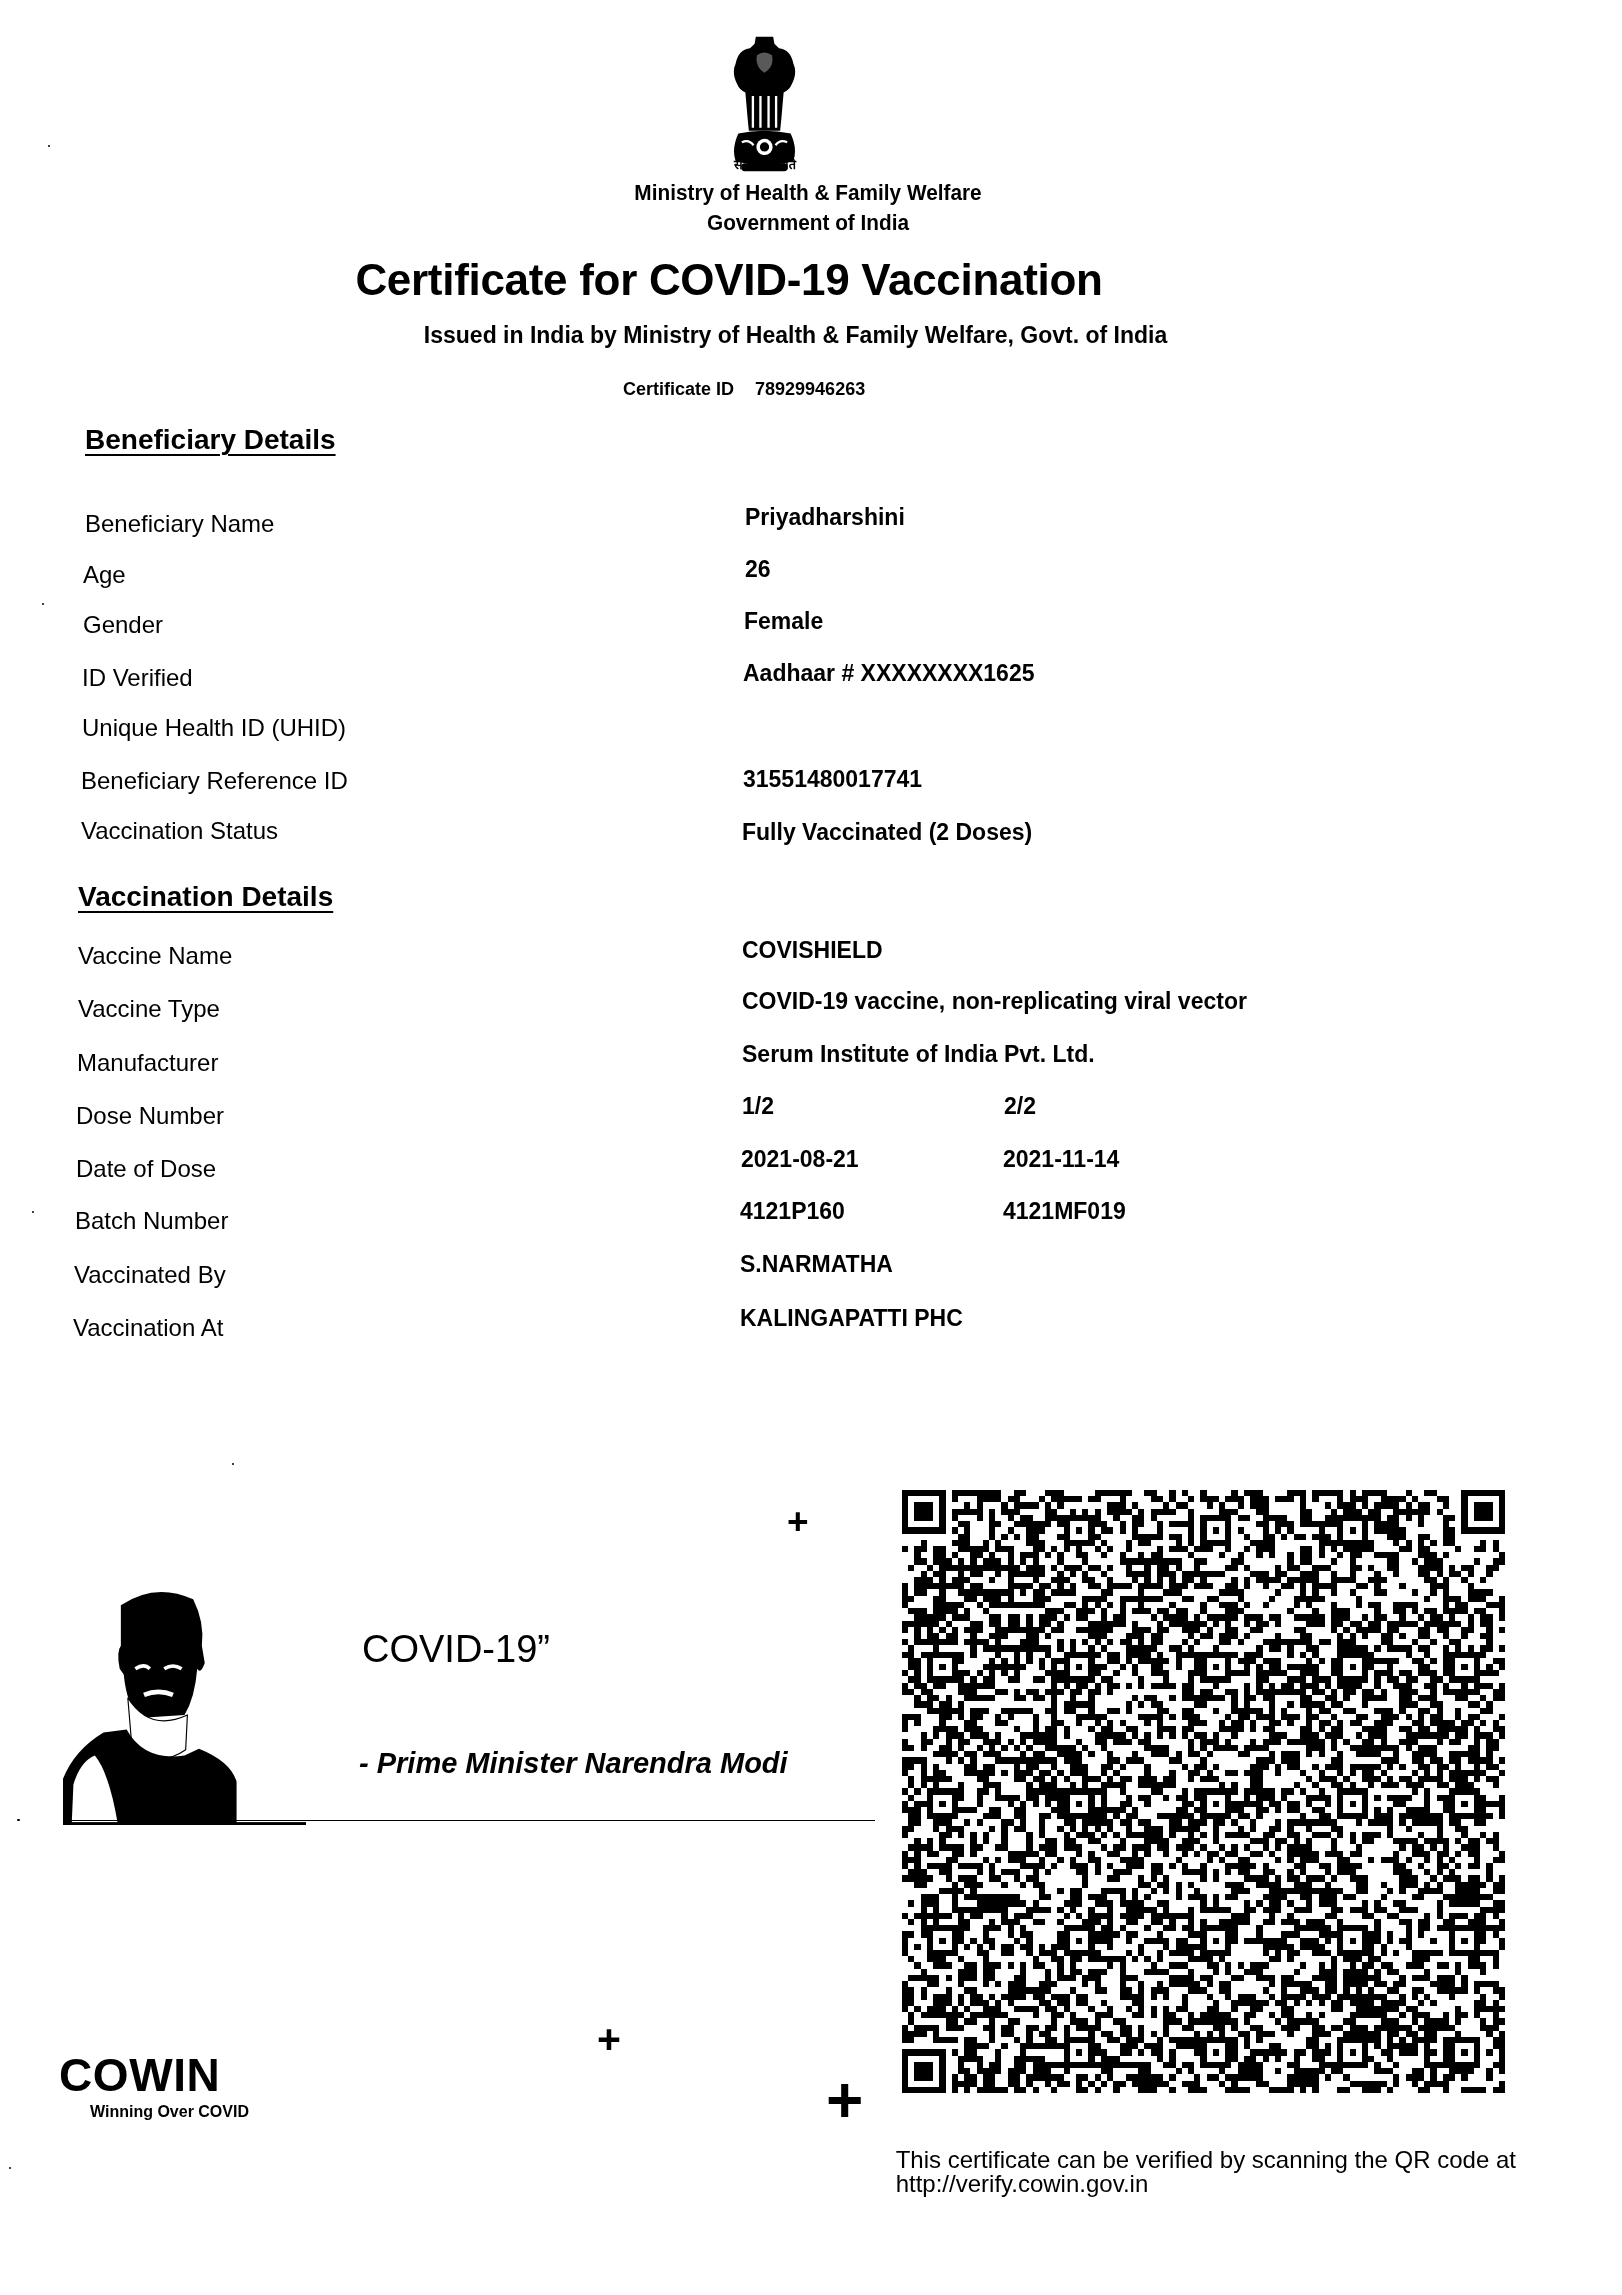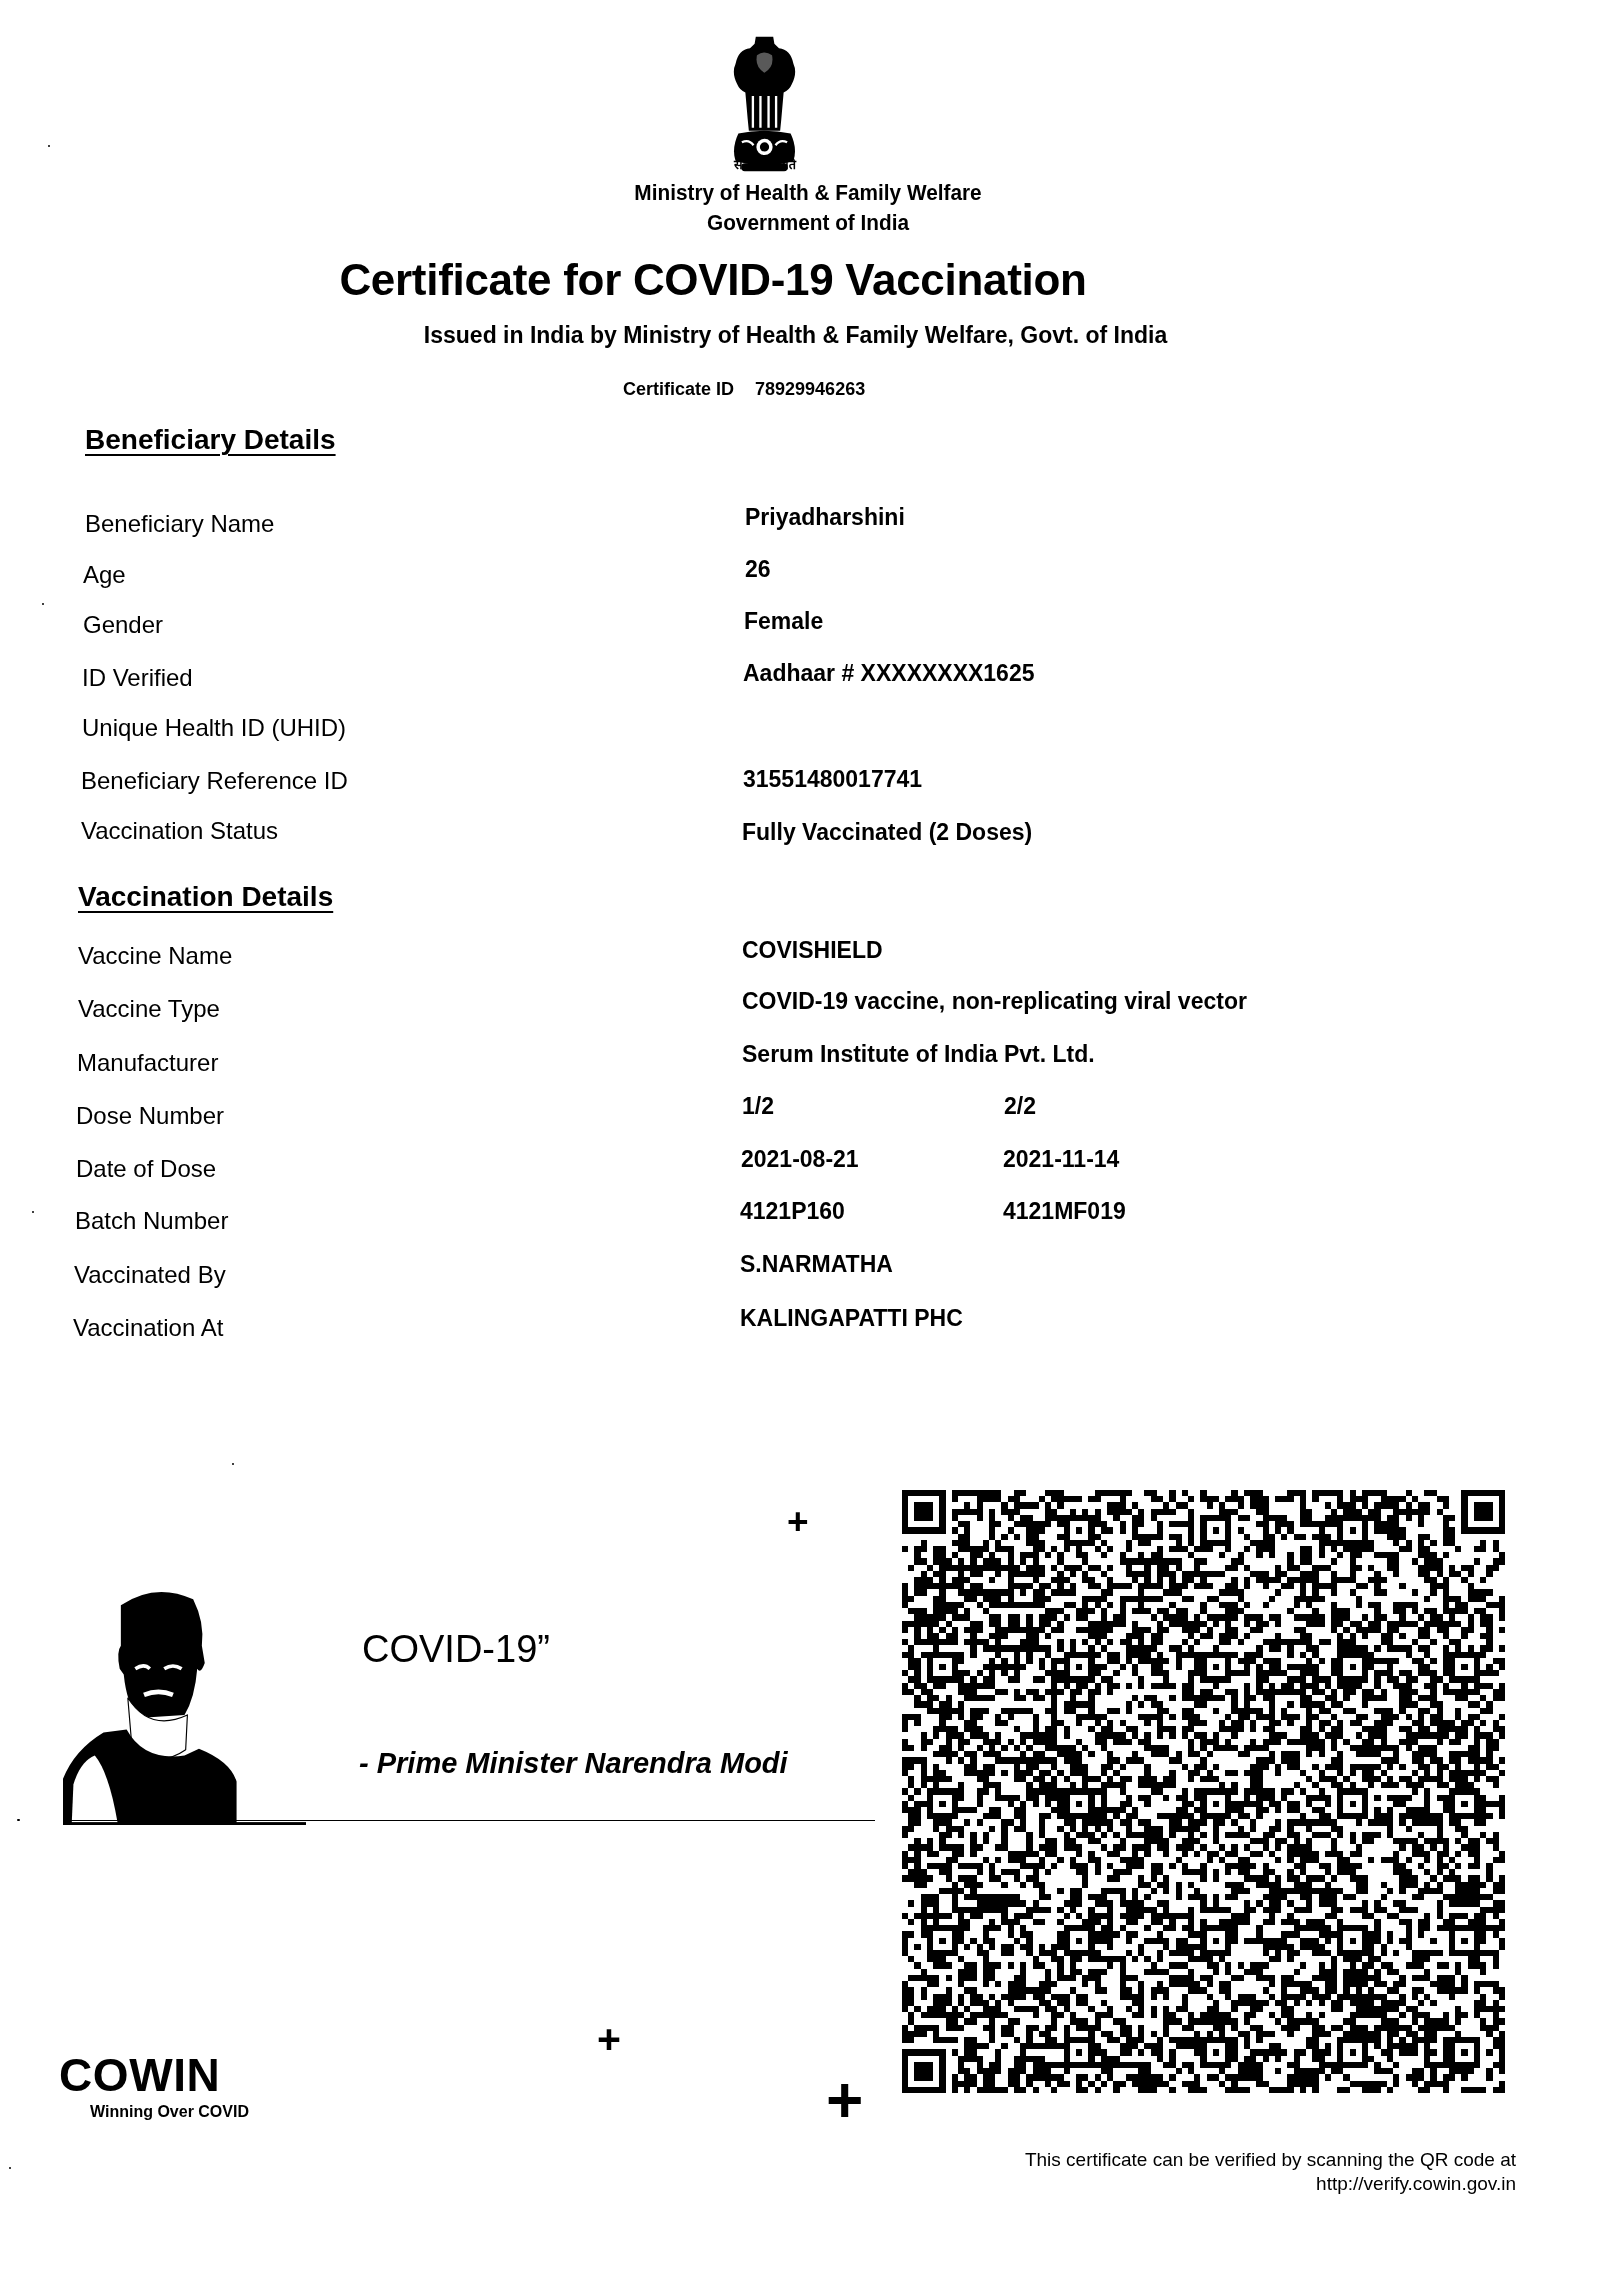--- a/index.html
+++ b/index.html
@@ -4,21 +4,21 @@
 <style>
   html, body { margin: 0; padding: 0; background: #ffffff; }
   body { width: 1623px; height: 2295px; position: relative; overflow: hidden;
          font-family: "Liberation Sans", "DejaVu Sans", sans-serif; color: #000; }
   .abs { position: absolute; }
 
   
   #emblem { left: 721px; top: 32px; width: 87px; height: 151px; }
   #motto { left: 707px; top: 155px; width: 116px; text-align: center; font-size: 12.7px; font-weight: bold; }
   #ministry { left: 0; width: 1623px; top: 178px; text-align: center; font-size: 22.6px; font-weight: bold; line-height: 30px; transform: scaleX(0.92); transform-origin: 768px 0; }
-  #title { left: 0; width: 1455px; top: 255px; text-align: center; font-size: 44px; font-weight: bold; padding-right: 29px; box-sizing: border-box; letter-spacing: -0.3px; }
+  #title { left: 16px; width: 1455px; top: 255px; text-align: center; font-size: 44px; font-weight: bold; padding-right: 29px; box-sizing: border-box; letter-spacing: -0.3px; }
   #issued { left: 0; width: 1623px; top: 322px; text-align: center; font-size: 23px; font-weight: bold; padding-right: 32px; box-sizing: border-box; }
   #certid { left: 623px; top: 379px; font-size: 18px; font-weight: bold; white-space: pre; }
   #certid .gap { display: inline-block; width: 21px; }
 
   
   .section-head { font-size: 28px; font-weight: bold; text-decoration: underline; text-decoration-thickness: 2.3px; text-underline-offset: 4.6px; }
   #benef-head { left: 85px; top: 424px; }
   #vacc-head { left: 78px; top: 881px; }
 
   .label { font-size: 24px; font-weight: normal; white-space: nowrap; }
@@ -34,21 +34,21 @@
   #adverse b { font-weight: bold; }
 
   #cowin-logo { left: 59px; top: 2048px; font-size: 46px; font-weight: bold; letter-spacing: 0.6px; }
   #cowin-tag { left: 90px; top: 2103px; font-size: 16px; font-weight: bold; }
 
   #mark-plus-1 { left: 597px; top: 2016px; font-size: 41px; font-weight: bold; }
   #mark-plus-2 { left: 826px; top: 2063px; font-size: 64px; font-weight: 900; }
 
   #qr { left: 902px; top: 1490px; width: 603px; height: 603px; }
 
-  #verify { right: 107px; top: 2148px; text-align: right; font-size: 19px; line-height: 24px; margin-left: 39px; }
+  #verify { right: 107px; top: 2148px; text-align: left; font-size: 24px; line-height: 24px; margin-left: 39px; }
 
   .speck { position: absolute; width: 2.3px; height: 2.3px; background: #000; border-radius: 50%; }
 </style>
 </head>
 <body>
 
 <svg id="emblem" class="abs" viewBox="0 0 150 260">
 
   <path d="M60 8 L90 8 L92 20 L100 28 Q120 30 125 55 Q132 70 122 90 Q118 100 108 104 L104 150 L102 170 L48 170 L46 150 L42 104 Q32 100 28 90 Q18 70 25 55 Q30 30 50 28 L58 20 Z" fill="#000"></path>
   <path d="M55 110 L55 165 M68 110 L68 165 M82 110 L82 165 M95 110 L95 165" stroke="#fff" stroke-width="4"></path>

